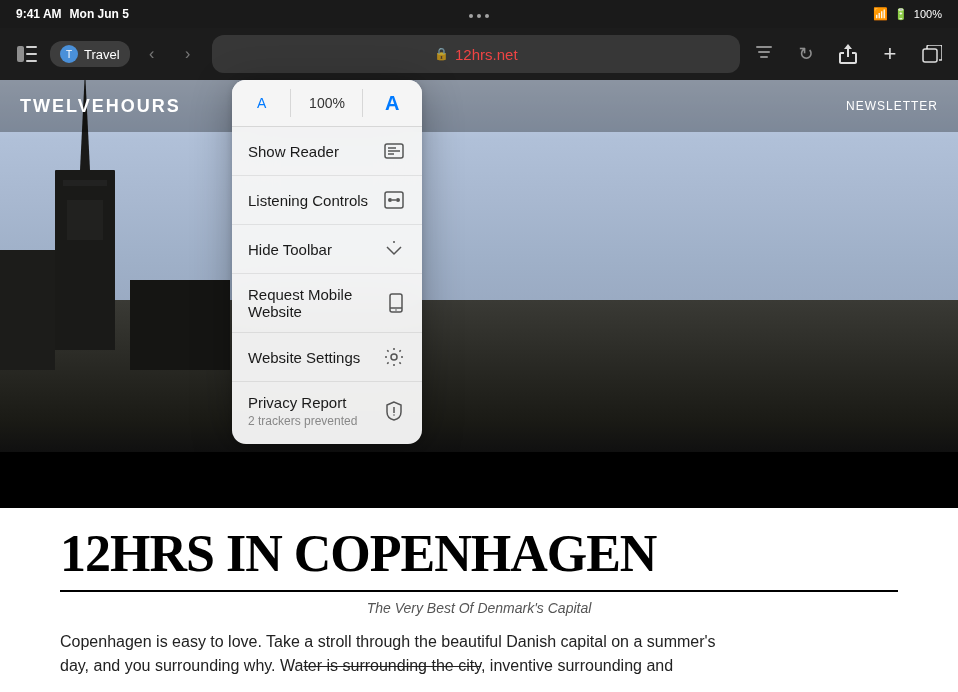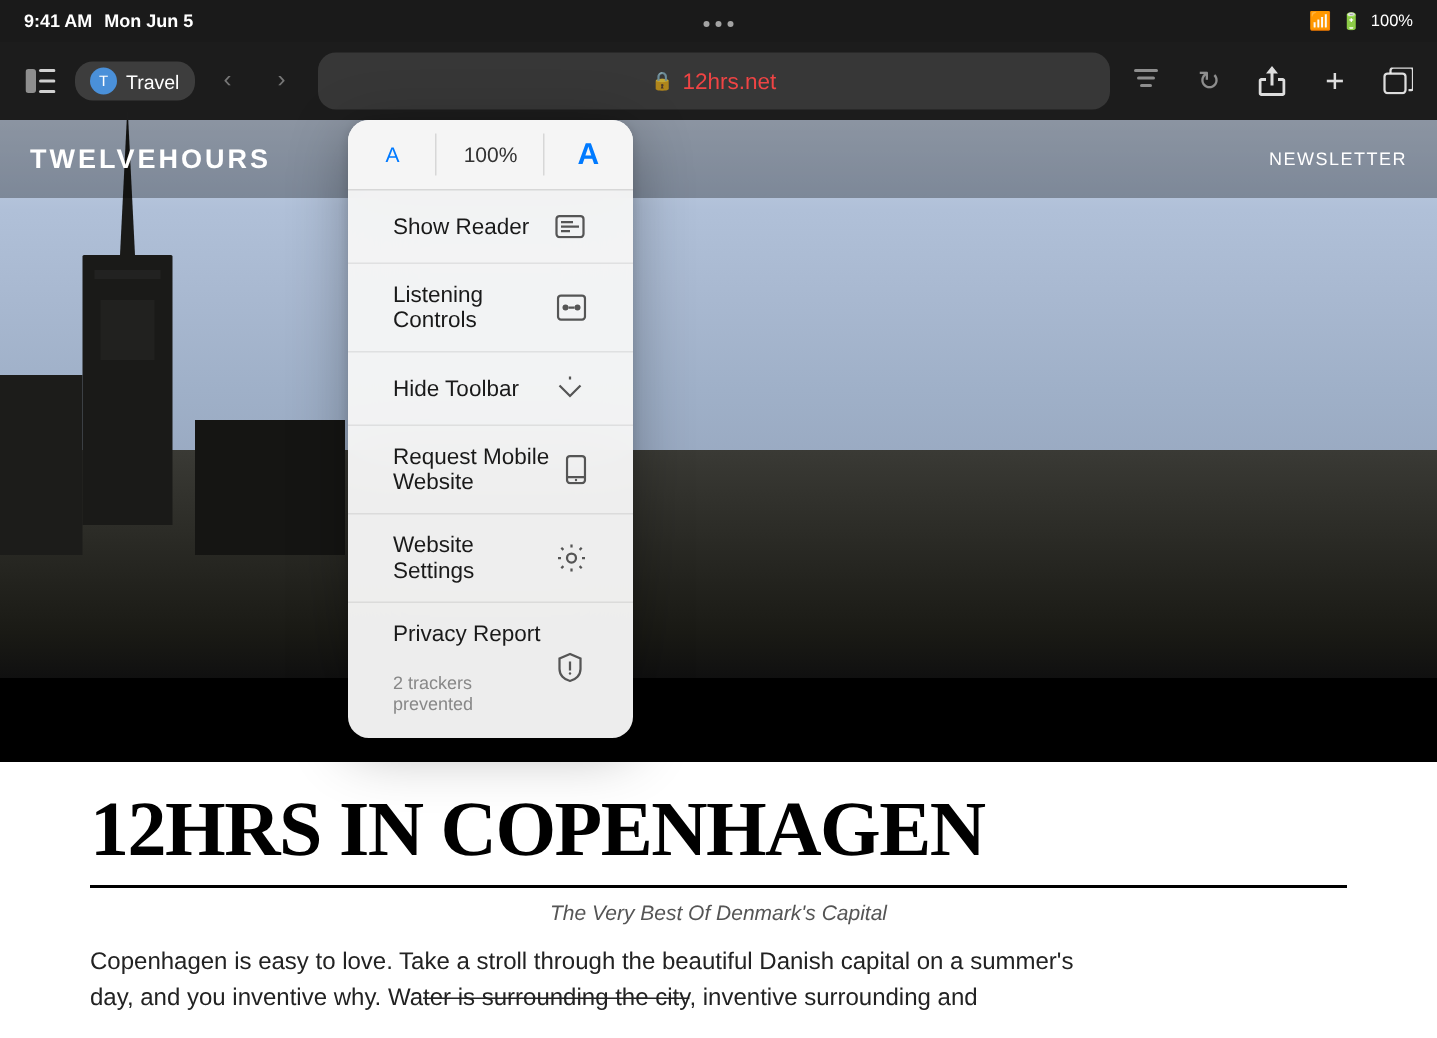--- a/index.html
+++ b/index.html
@@ -264,42 +264,42 @@
       bottom: 20%;
       width: 1px;
       background: rgba(0,0,0,0.12);
     }
 
     
     .menu-item {
       display: flex;
       align-items: center;
       justify-content: space-between;
-      padding: 12px 30px;
+      padding: 12px 16px;
       cursor: pointer;
       border-bottom: 1px solid rgba(0,0,0,0.08);
       background: transparent;
       transition: background 0.1s;
     }
     .menu-item:last-child {
       border-bottom: none;
     }
     .menu-item-left {
       display: flex;
       flex-direction: column;
     }
     .menu-item-label {
       font-size: 15px;
       color: #1a1a1a;
       font-weight: 400;
     }
     .menu-item-sublabel {
       font-size: 12px;
       color: #888;
-      margin-top: 17px;
+      margin-top: 3px;
     }
     .menu-item-icon {
       width: 24px;
       height: 24px;
       display: flex;
       align-items: center;
       justify-content: center;
       color: #555;
       font-size: 16px;
     }
@@ -426,21 +426,21 @@
   <span class="site-name">TWELVEHOURS</span>
   <span class="site-nav">NEWSLETTER</span>
 </div>
 
 <div class="article-section">
   <div class="article-title">12HRS IN COPENHAGEN</div>
   <div class="article-divider"></div>
   <div class="article-subtitle">The Very Best Of Denmark's Capital</div>
   <div class="article-body">
     <span>Copenhagen is easy to love. Take a stroll through the beautiful Danish capital on a summer's</span><br>
-    <span>day, and you inventive why. Wa</span><span class="strikethrough">ter is surrounding the city</span><span>, inventive surrounding and</span>
+    <span>day, and you surrounding why. Wa</span><span class="strikethrough">ter is surrounding the city</span><span>, inventive surrounding and</span>
   </div>
 </div>
 
 <div class="dropdown-menu">
 
   <div class="font-controls">
     <button class="font-btn small-a">A</button>
     <div class="font-size-display">100%</div>
     <button class="font-btn large-a">A</button>
   </div>

